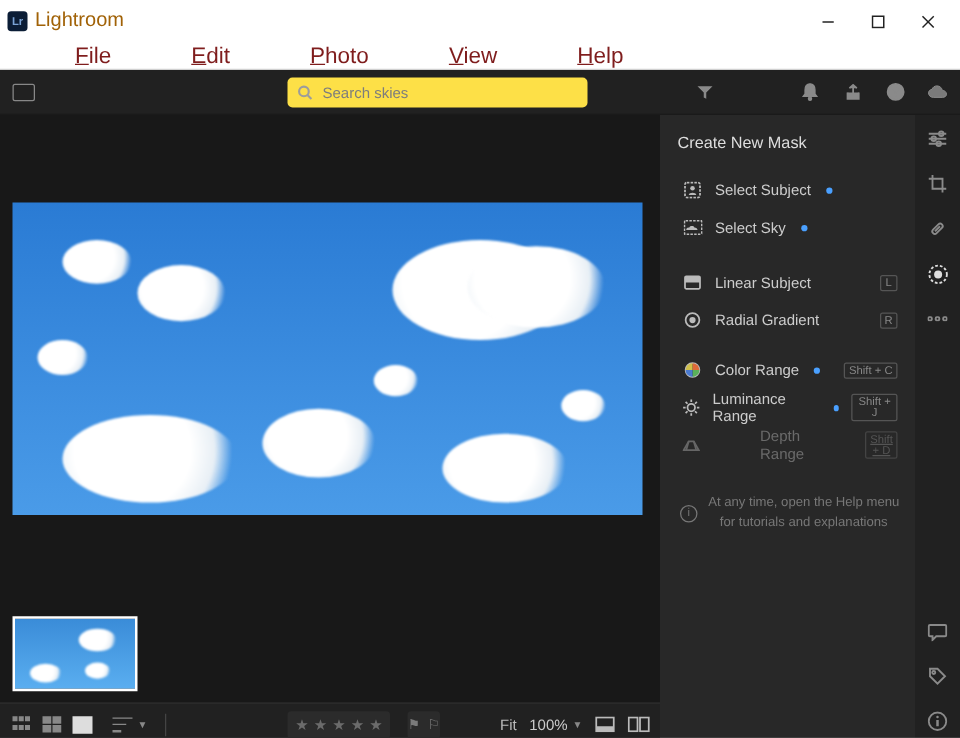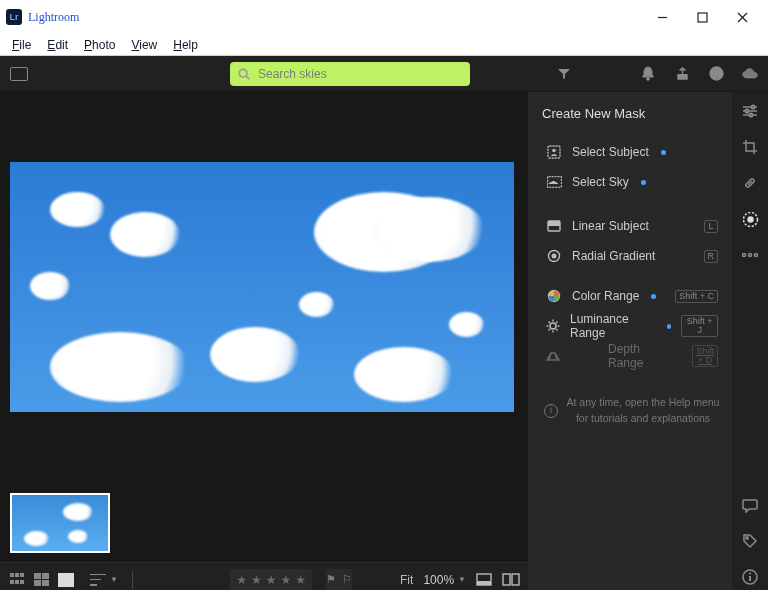--- a/index.html
+++ b/index.html
@@ -1,30 +1,30 @@
 <!DOCTYPE html>
 <html><head>
 <meta charset="utf-8">
 <style>
   * { box-sizing: border-box; margin: 0; padding: 0; font-family: "Segoe UI", Arial, sans-serif; }
   body { width: 768px; height: 590px; background: #fff; overflow: hidden; }
   .titlebar { height: 28px; background: #fff; display: flex; align-items: center; padding: 17px 6px; }
   .titlebar .appicon { width: 16px; height: 16px; background: #0b1d36; border-radius: 3px; display:flex; align-items:center; justify-content:center; color:#7aa3d6; font-size:9px; font-weight:bold; margin-right:6px;}
-  .titlebar .title { font-size: 12px; color: #1d4ed8; font-family: Liberation Serif, serif; }
+  .titlebar .title { font-size: 16px; color: #a16207; }
   .win-controls { margin-left: auto; display: flex; }
   .win-btn { width: 40px; height: 28px; display:flex; align-items:center; justify-content:center; color:#222; font-size:13px; }
   .win-btn svg { width:11px; height:11px; stroke:#222; stroke-width:1.2; fill:none; }
   .menubar { height: 22px; background:#fff; display:flex; align-items:center; padding:0 4px; border-bottom:1px solid #d0d0d0;}
-  .menubar .menu { font-size:12px; color:#0f172a; padding:0 8px; }
+  .menubar .menu { font-size:18px; color:#7f1d1d; padding:0 8px;margin-left:48px; }
   .menubar .menu u { text-decoration: underline; }
   .app { height: calc(590px - 28px - 22px); background:#212121; display:flex; flex-direction:column; }
   .topbar { height: 36px; background:#212121; display:flex; align-items:center; padding:0 10px; border-bottom:1px solid #1a1a1a;}
   .topbar .left { width: 40px; }
   .square-icon { width:18px; height:14px; border:1.5px solid #888; border-radius:2px;}
-  .search { margin-left:180px; width:240px; height:24px; background:#bef264; border-radius:4px; display:flex; align-items:center; padding:0 8px; color:#7d7d7d; font-size:12px;}
+  .search { margin-left:180px; width:240px; height:24px; background:#fde047; border-radius:4px; display:flex; align-items:center; padding:0 8px; color:#7d7d7d; font-size:12px;}
   .search svg { width:12px; height:12px; margin-right:8px; stroke:#9c9c9c; stroke-width:2; fill:none;}
   .top-right { margin-left:auto; display:flex; align-items:center; gap:18px; }
   .ticon { width:16px; height:16px; display:flex; align-items:center; justify-content:center;}
   .ticon svg { stroke:#8a8a8a; fill:#8a8a8a; }
   .cloud svg { fill:#7a7a7a; }
   .body { flex:1; display:flex; min-height:0;}
   .main { flex:1; display:flex; flex-direction:column; background:#181818; min-width:0;}
   .canvas-area { flex:1; padding:0; display:flex; align-items:flex-start; justify-content:flex-start; position:relative;}
   .photo { width:504px; height:250px; margin:70px 0 0 10px; background:linear-gradient(#2a7bd4,#4a9be8); position:relative; overflow:hidden;}
   .cloud-blob { position:absolute; background:radial-gradient(circle at 40% 40%, #fff 0%, #fff 50%, #e8eff5 70%, rgba(255,255,255,0) 85%); border-radius:50%; filter:blur(1px);}

